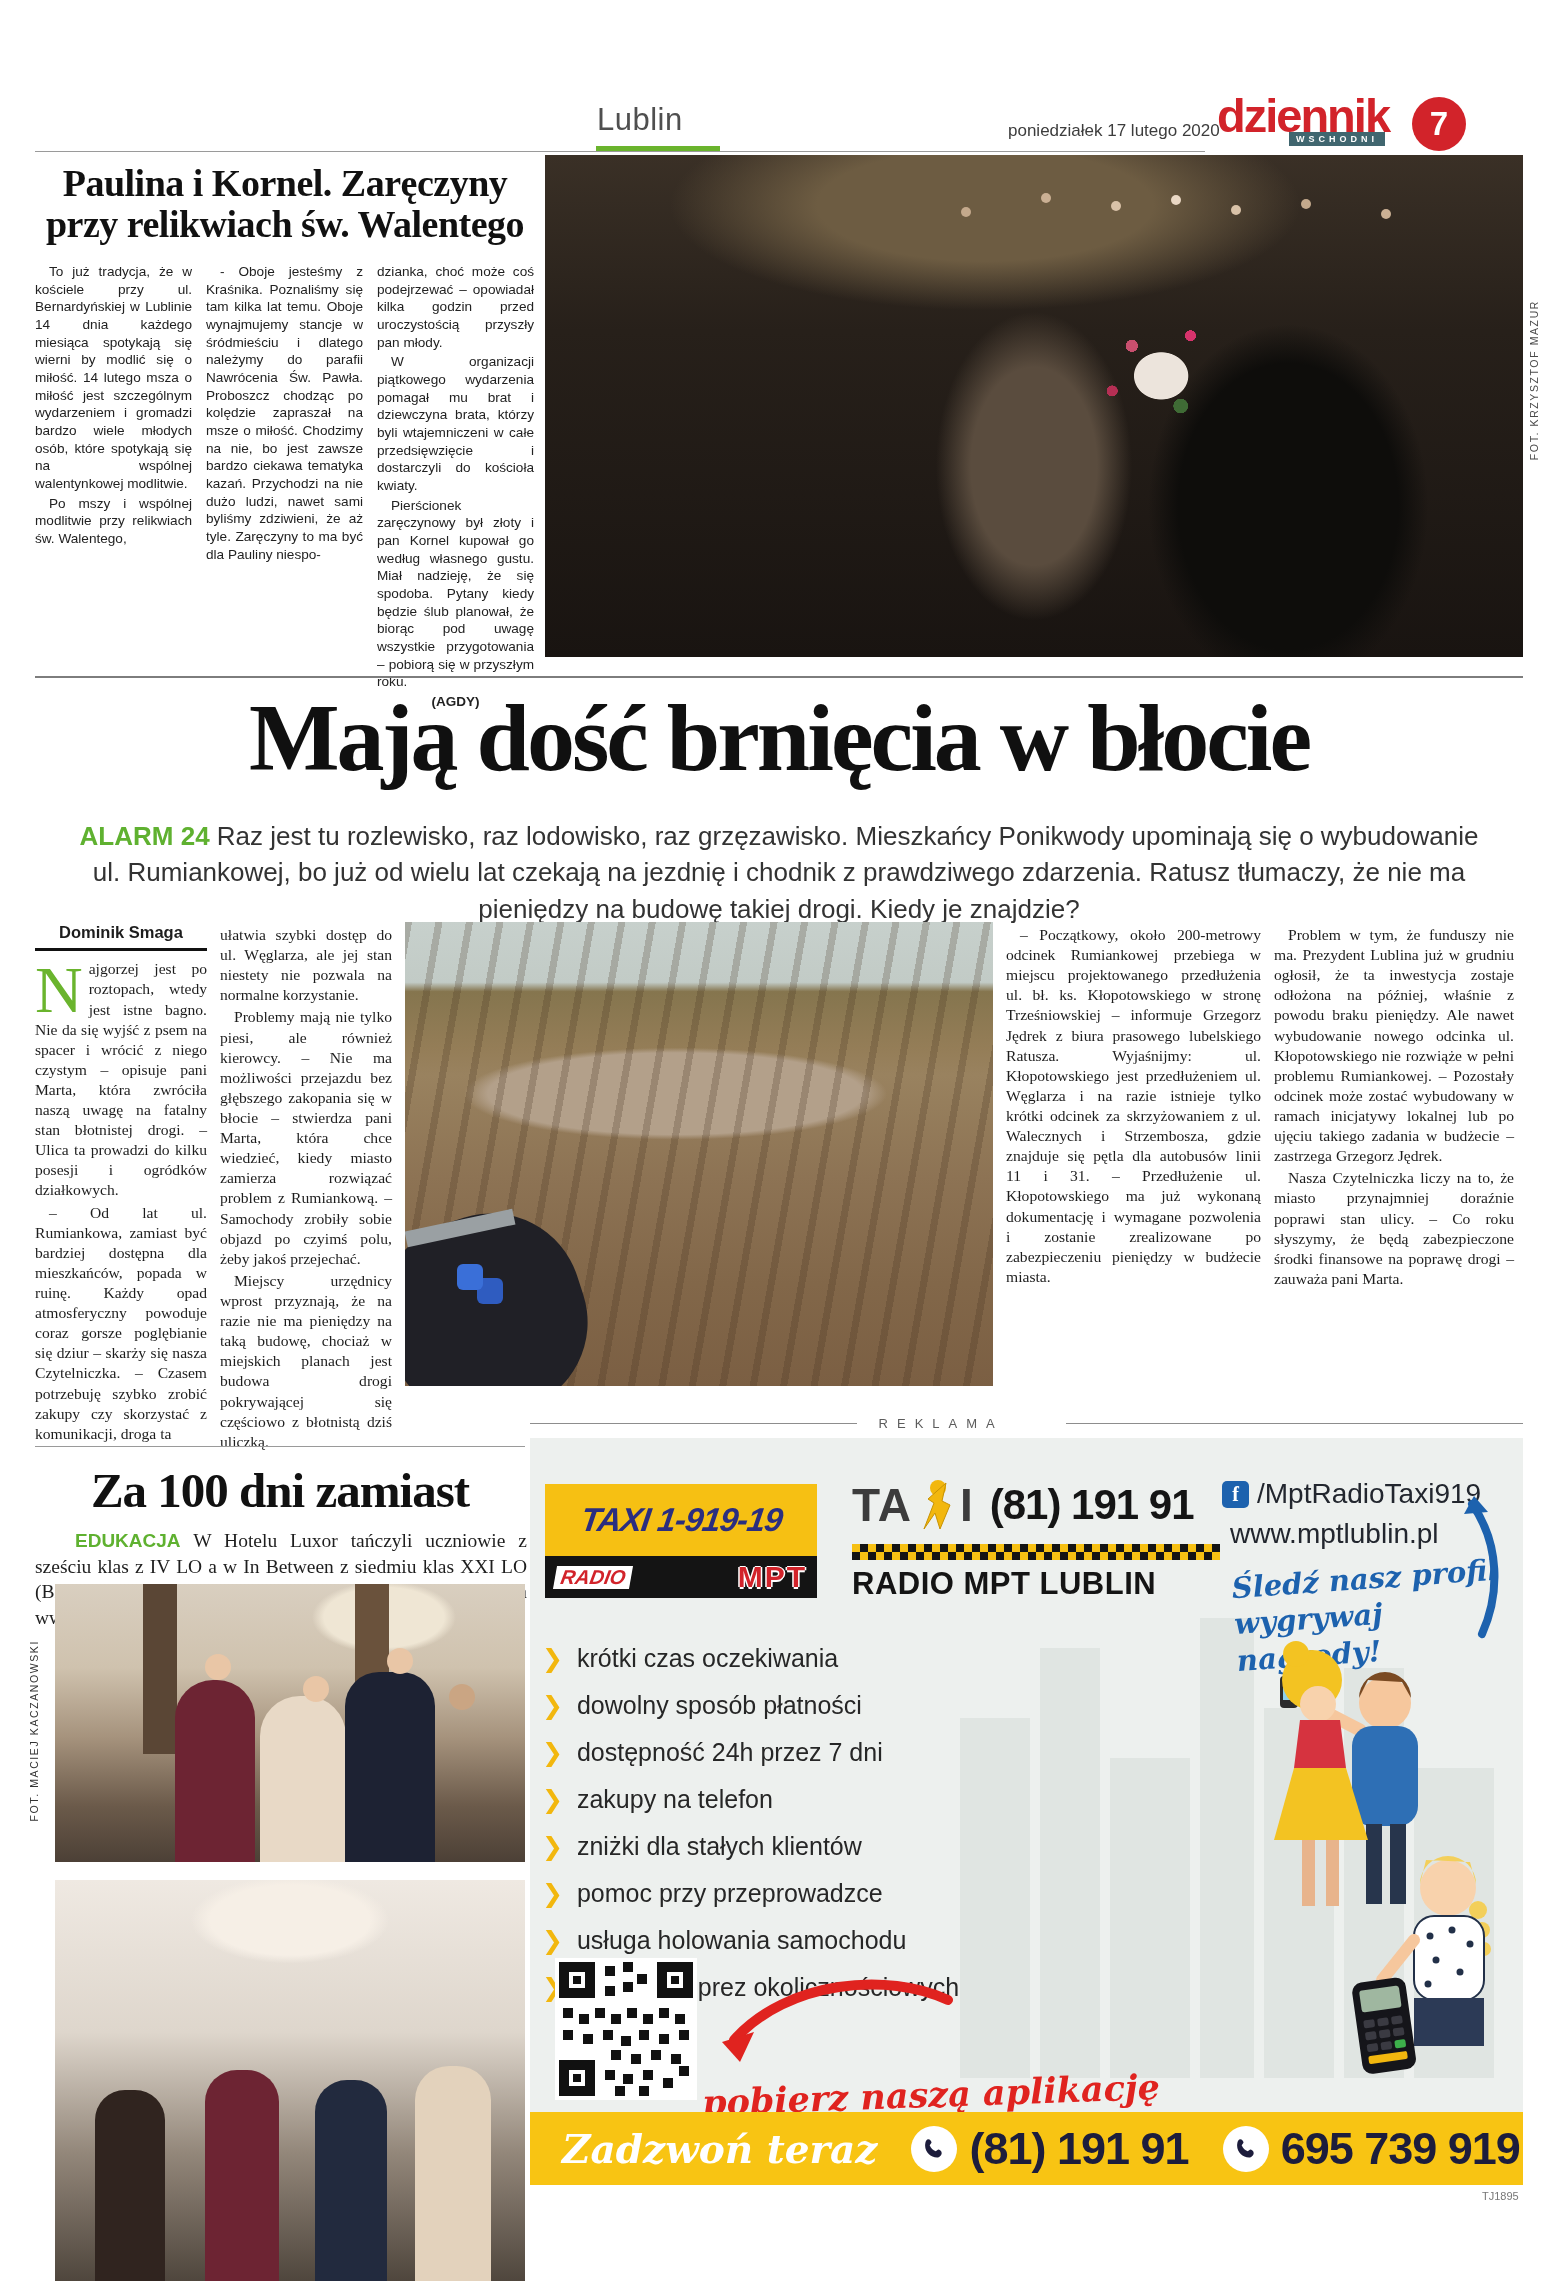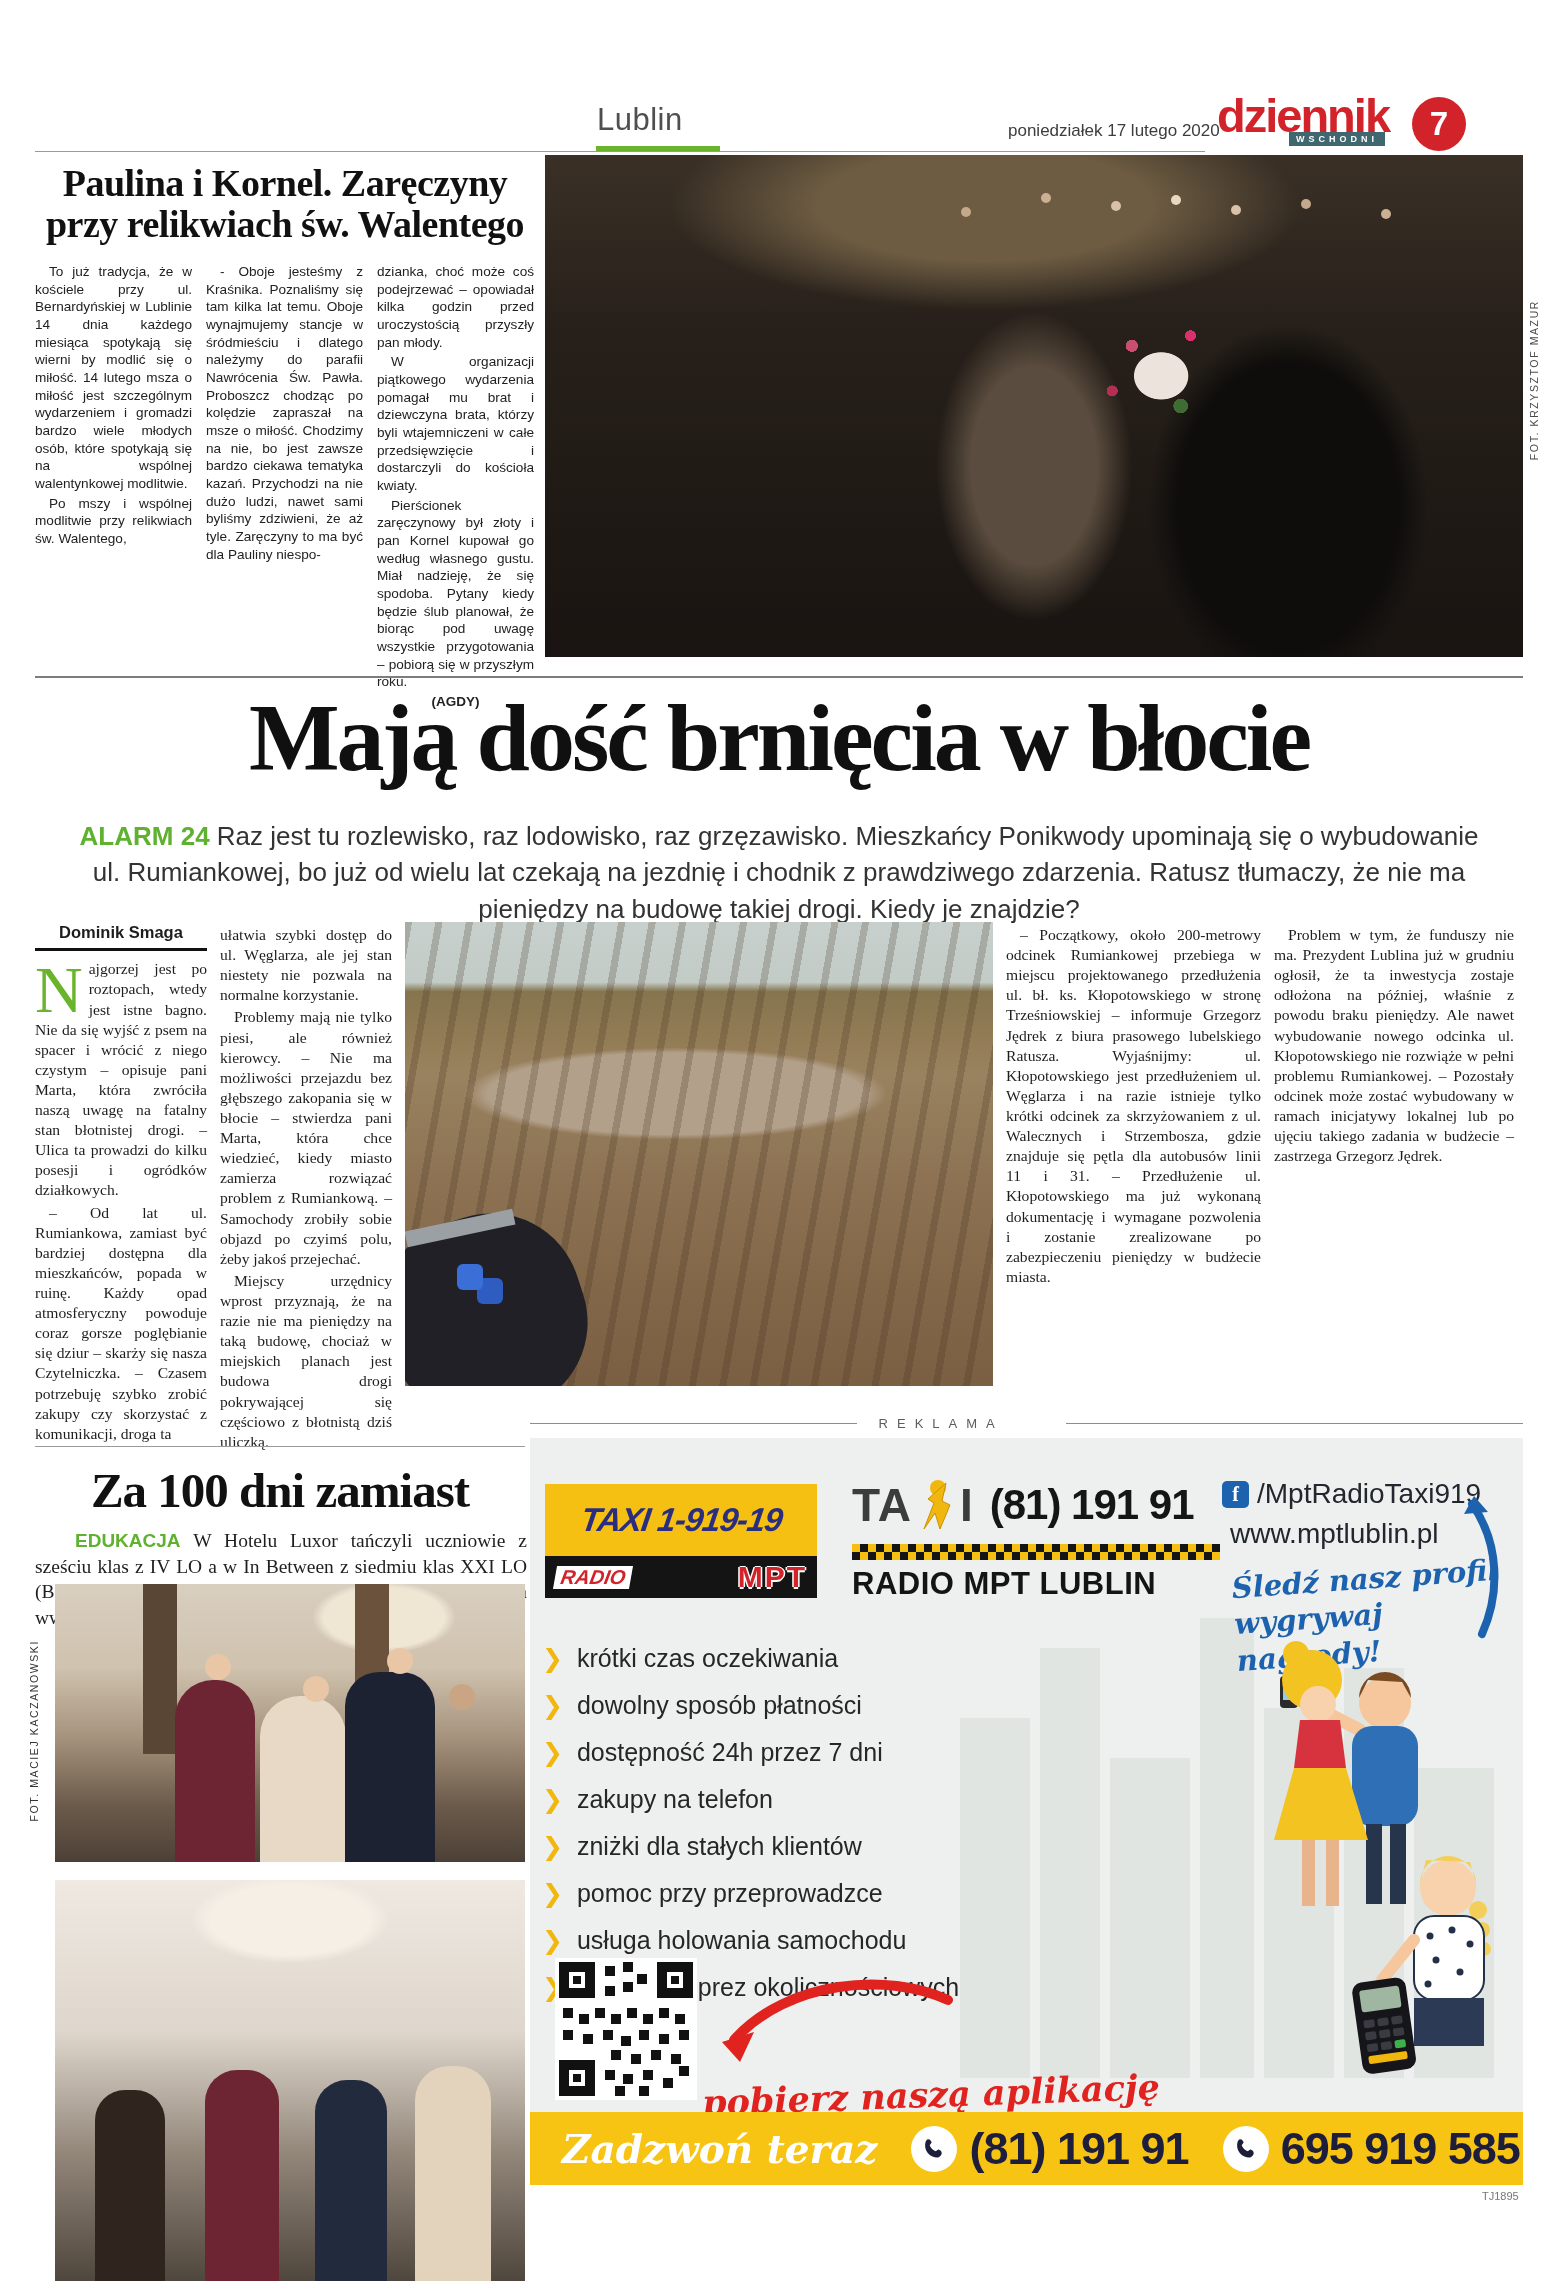--- a/index.html
+++ b/index.html
@@ -150,20 +150,21 @@
                 linear-gradient(180deg,#c7d0cc 0%,#c2cbc6 13%,#85754e 15%,#947d57 27%,#99825f 33%,#8d7354 55%,#826749 78%,#7b5f43 100%);">
     <div class="abs" style="left:-20px;bottom:-30px;width:200px;height:200px;background:#202026;border-radius:45%;transform:rotate(-18deg);"></div>
     <div class="abs" style="left:52px;bottom:96px;width:26px;height:26px;background:#3a6fd8;border-radius:6px;box-shadow:20px 14px 0 #2f5cc0;"></div>
     <div class="abs" style="left:0;bottom:150px;width:110px;height:16px;background:#9aa0a3;transform:rotate(-12deg);"></div>
   </div>
   <div class="mud-col serif col just" style="width:255px;padding-top:3px;word-spacing:2px;">
     <p class="ind">– Początkowy, około 200-metrowy odcinek Rumiankowej przebiega w miejscu projektowanego przedłużenia ul. bł. ks. Kłopotowskiego w stronę Trześniowskiej – informuje Grzegorz Jędrek z biura prasowego lubelskiego Ratusza. Wyjaśnijmy: ul. Kłopotowskiego jest przedłużeniem ul. Węglarza i na razie istnieje tylko krótki odcinek za skrzyżowaniem z ul. Walecznych i Strzembosza, gdzie znajduje się pętla dla autobusów linii 11 i 31. – Przedłużenie ul. Kłopotowskiego ma już wykonaną dokumentację i wymagane pozwolenia i zostanie zrealizowane po zabezpieczeniu pieniędzy w budżecie miasta.</p>
   </div>
   <div class="mud-col serif col just" style="width:240px;padding-top:3px;">
     <p class="ind">Problem w tym, że funduszy nie ma. Prezydent Lublina już w grudniu ogłosił, że ta inwestycja zostaje odłożona na później, właśnie z powodu braku pieniędzy. Ale nawet wybudowanie nowego odcinka ul. Kłopotowskiego nie rozwiąże w pełni problemu Rumiankowej. – Pozostały odcinek może zostać wybudowany w ramach inicjatywy lokalnej lub po ujęciu takiego zadania w budżecie – zastrzega Grzegorz Jędrek.</p>
+    <p class="ind">Nasza Czytelniczka liczy na to, że miasto przynajmniej doraźnie poprawi stan ulicy. – Co roku słyszymy, że będą zabezpieczone środki finansowe na poprawę drogi – zauważa pani Marta.</p>
   </div>
 </div>
 
 <div class="abs rek" style="left:530px;top:1416px;width:993px;">
   <div class="ln"></div>
   <div style="transform:translateX(-40px);padding-left:40px;">REKLAMA</div>
   <div class="ln" style="flex:1.4;"></div>
 </div>
 
 <div class="abs hairline" style="left:35px;top:1446px;width:490px;"></div>
@@ -395,17 +396,17 @@
       <svg width="26" height="26" viewBox="0 0 24 24">
           <path d="M6.5 3c2 0 3.2 2 3.2 3.2L8 8.5c1.1 2.6 3 4.5 5.6 5.6l2.3-1.7c1.2 0 3.2 1.2 3.2 3.2 0 2-2.2 4.2-4.3 4.2C9 19.8 3.8 14.6 3.8 8.9 3.8 6.8 4.5 3 6.5 3z" fill="#1d1d3c"></path>
         </svg>
     </span>
     <span class="cta-phone">(81) 191 91</span>
     <span class="ph-circle">
       <svg width="26" height="26" viewBox="0 0 24 24">
           <path d="M6.5 3c2 0 3.2 2 3.2 3.2L8 8.5c1.1 2.6 3 4.5 5.6 5.6l2.3-1.7c1.2 0 3.2 1.2 3.2 3.2 0 2-2.2 4.2-4.3 4.2C9 19.8 3.8 14.6 3.8 8.9 3.8 6.8 4.5 3 6.5 3z" fill="#1d1d3c"></path>
         </svg>
     </span>
-    <span class="cta-phone">695 919 585</span>
+    <span class="cta-phone">695 739 919</span>
   </div>
 </div>
 
 <div class="abs ad-code" style="left:1482px;top:2190px;">TJ1895</div>
 
 </body></html>

